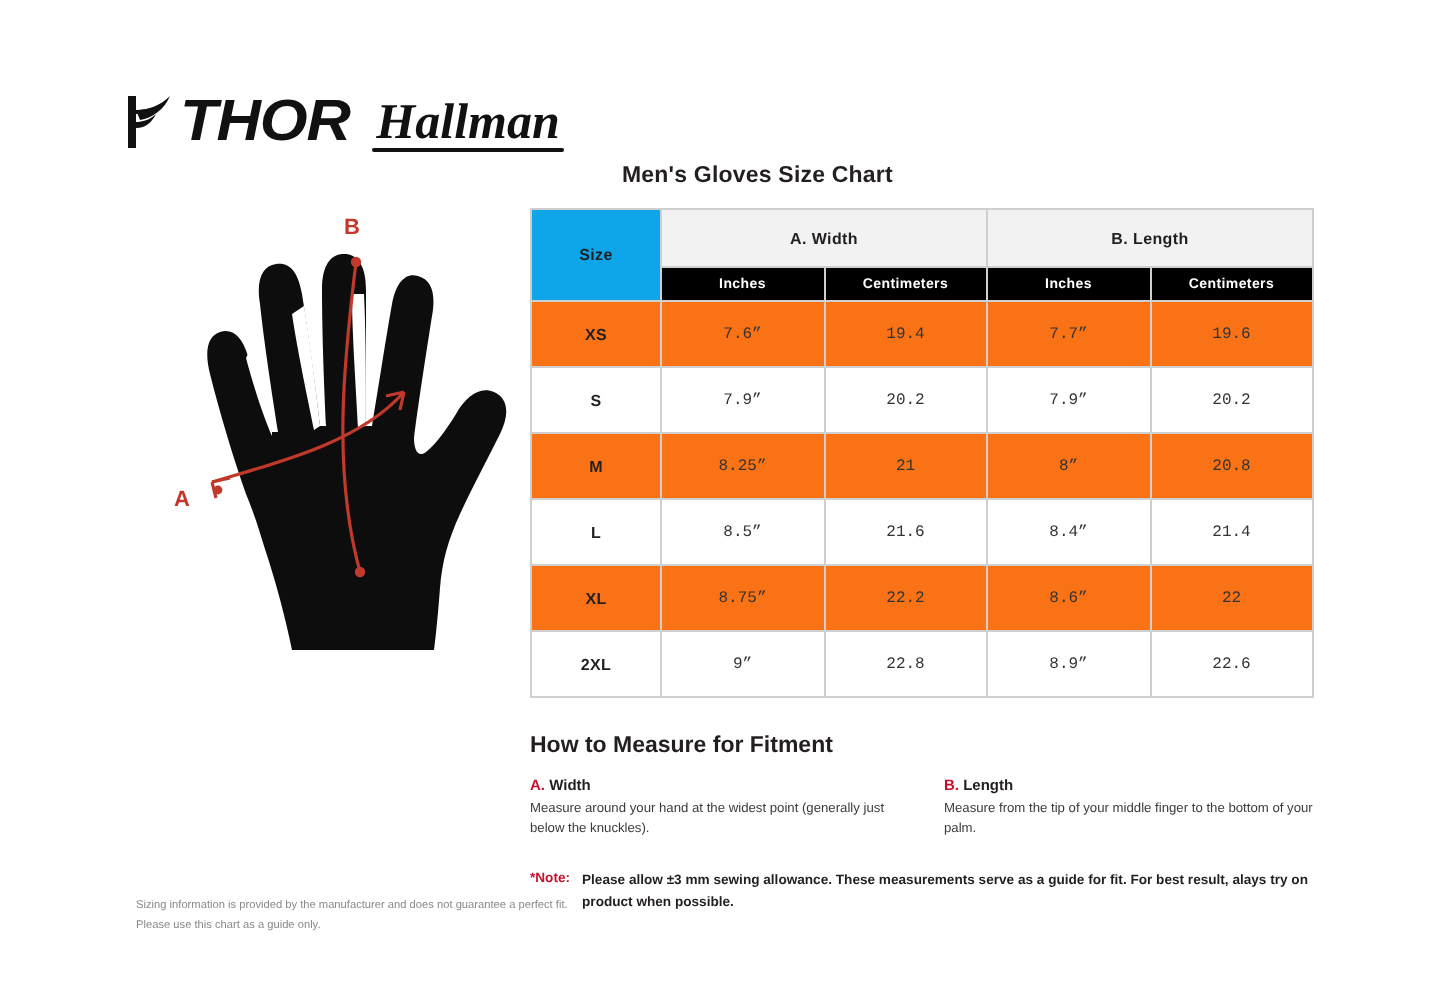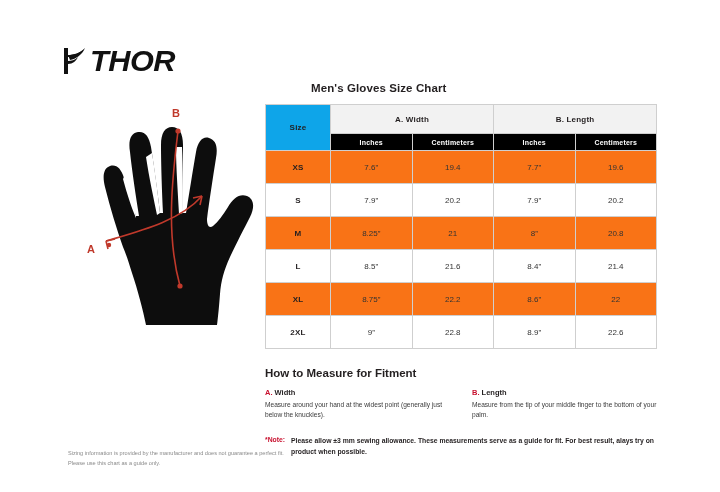--- a/index.html
+++ b/index.html
@@ -137,20 +137,21 @@
     font-size: 8px;
     font-weight: bold;
     color: #231f20;
     height: 30px;
     letter-spacing: 0.2px;
   }
   td.cell-val {
     font-size: 8px;
     color: #333333;
     height: 30px;
+    font-family: Liberation Mono, monospace;
   }
   tr.row-alt td { background: #f97316; }
   tr.row-base td { background: #ffffff; }
 
   
   .howto {
     margin-top: 18px;
   }
   .howto-title {
     font-size: 11.5px;
@@ -219,20 +220,21 @@
 
   <div class="brand-row">
     <div class="thor-lockup">
       <svg class="thor-mark" viewBox="0 0 26 30">
         <path d="M2 2 L2 28 L6 28 L6 18 C11 18 14 15 16 11 C13 14 9 15 6 15 L6 11 C12 11 18 9 22 3 C17 8 11 9 6 9 L6 2 Z" fill="#111111"></path>
         <path d="M6 9 C12 9 18 7 23 2 C20 9 14 13 8 14 Z" fill="#111111"></path>
         <circle cx="9.5" cy="6.5" r="1.3" fill="#ffffff"></circle>
       </svg>
       <span class="thor-word">THOR</span>
     </div>
+    <span class="hallman-word">Hallman</span>
   </div>
 
   <div class="glove-wrap">
     <svg class="glove-svg" width="205" height="235" viewBox="0 0 205 235">
 
       <path d="
         M 63 152
         C 57 135 50 112 45 92
         C 42 80 44 73 50 71
         C 56 69 61 73 64 83

